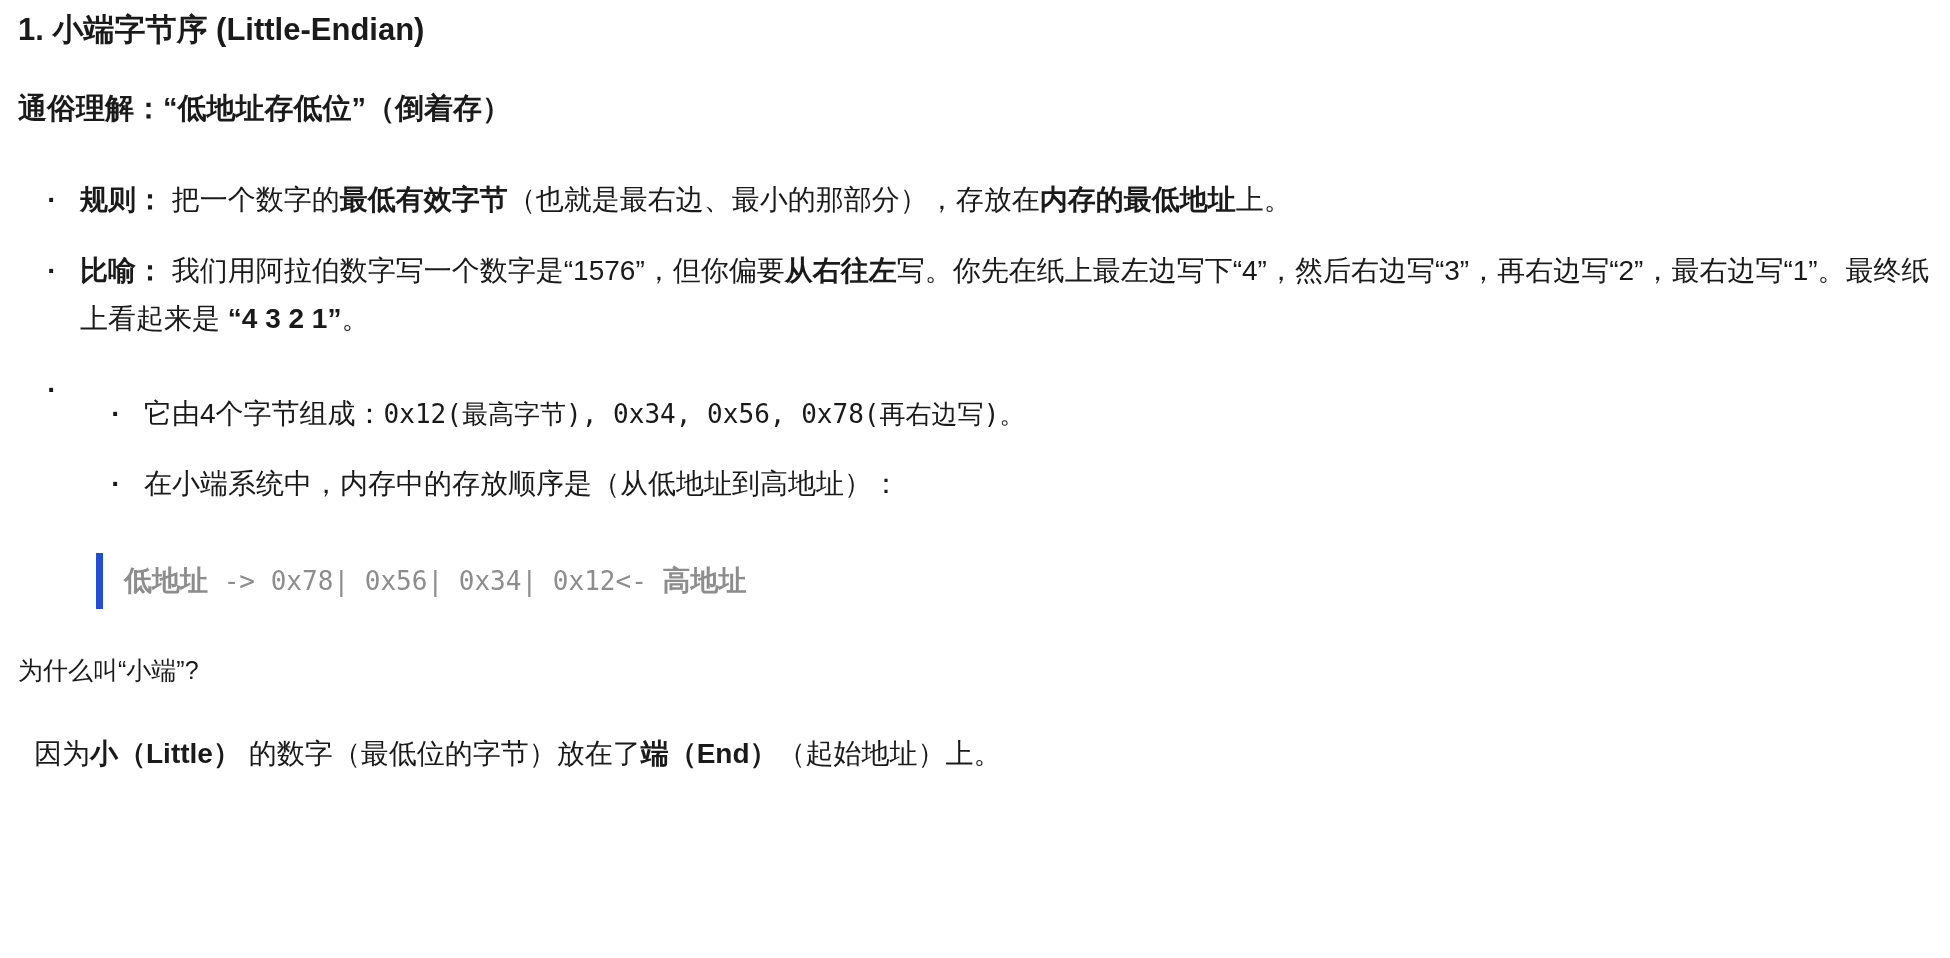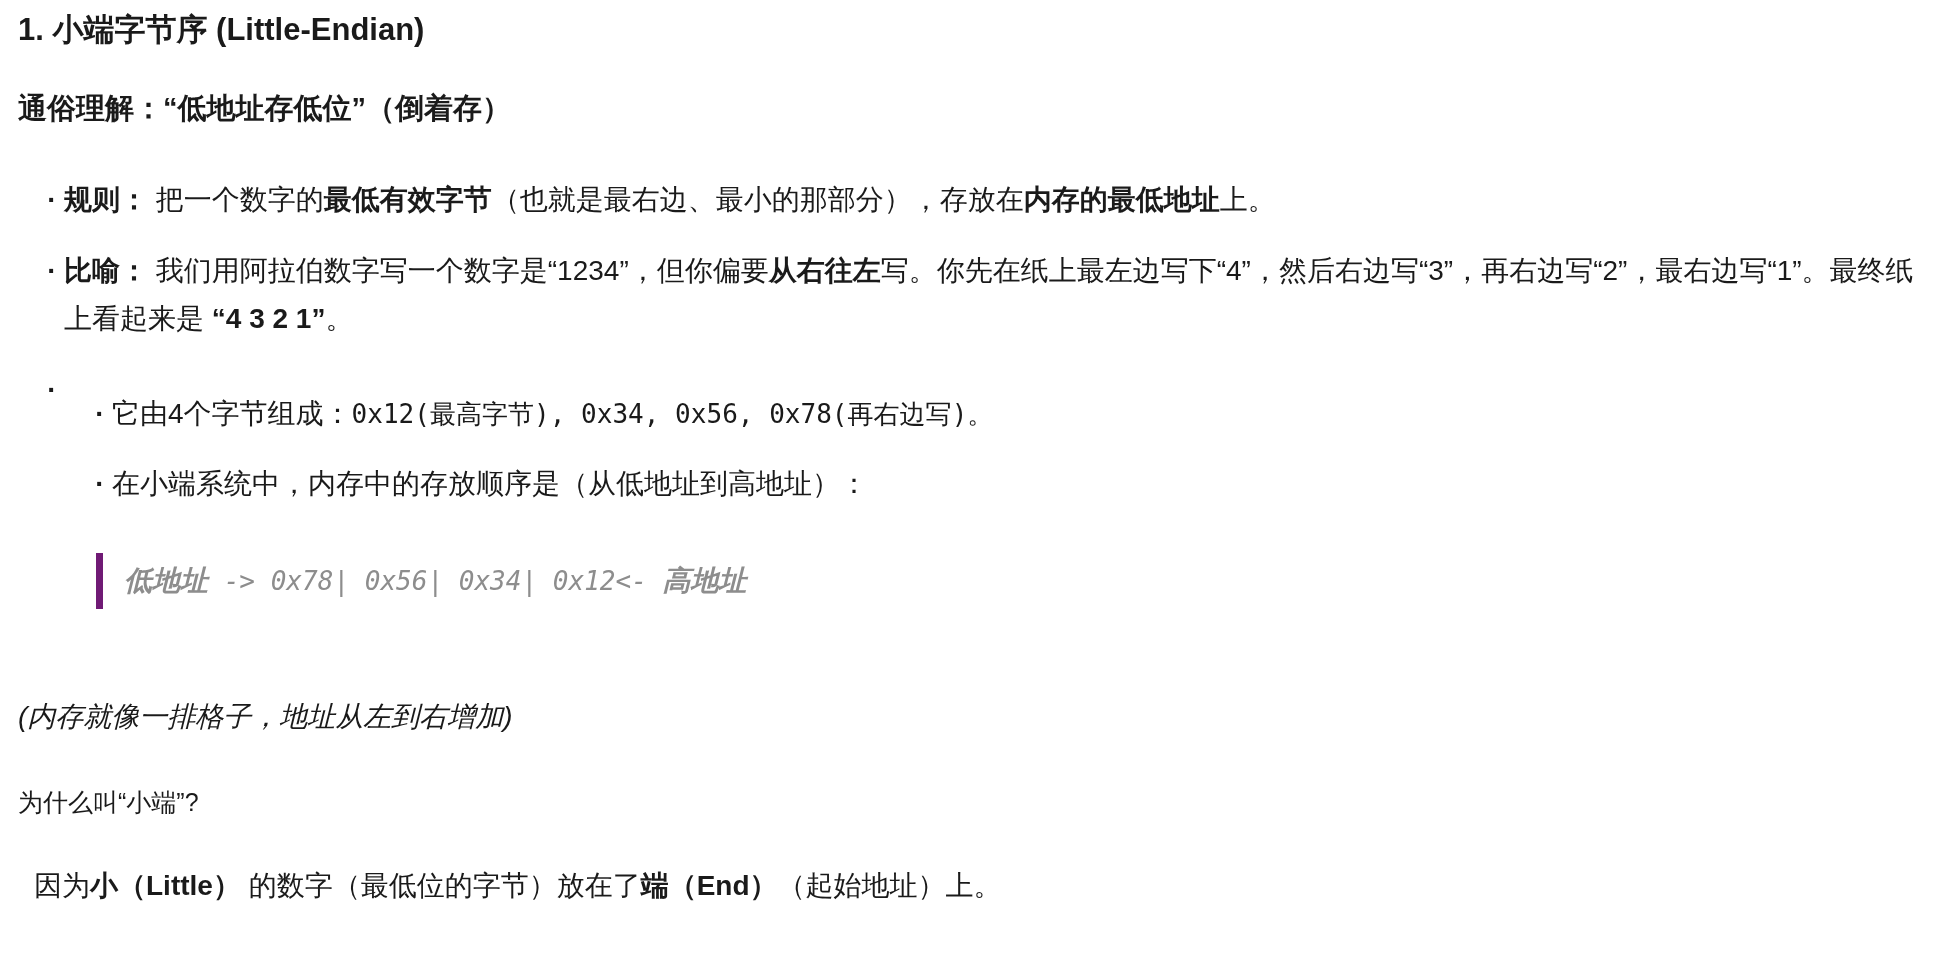--- a/index.html
+++ b/index.html
@@ -37,40 +37,39 @@
     align-items: flex-start;
     margin: 0 0 23px 0;
   }
   .li .marker {
     flex: 0 0 24px;
     margin-left: 22px;
     text-align: center;
     font-weight: 700;
     color: #1a1a1a;
   }
-  .li .li-text { flex: 1 1 auto; }
+  .li .li-text { flex: 1 1 auto; margin-left: 16px; }
   .sublist { margin: 24px 0 0 0; }
   .sub-li {
     display: flex;
     align-items: flex-start;
     margin: 0 0 22px 0;
   }
   .sub-li .marker {
     flex: 0 0 24px;
     margin-left: 24px;
     text-align: center;
     color: #1a1a1a;
   }
   .quote {
     margin: 22px 0 0 78px;
-    border-left: 7px solid #701a75;
+    border-left: 7px solid #1d4ed8;
     padding: 5px 0 5px 21px;
     color: #8d8d8d;
     line-height: 46px;
-    font-style: italic;
   }
   .note-italic {
     font-style: italic;
     margin: 84px 0 0 0;
   }
   .question {
     font-size: 25px;
     font-weight: 400;
     margin: 37px 0 0 0;
   }
@@ -95,21 +94,21 @@
 
   <div class="list">
 
     <div class="li">
       <span class="marker">·</span>
       <div class="li-text"><span class="seg-b">规则：</span><span> 把一个数字的</span><span class="seg-b">最低有效字节</span><span>（也就是最右边、最小的那部分），存放在</span><span class="seg-b">内存的最低地址</span><span>上。</span></div>
     </div>
 
     <div class="li">
       <span class="marker">·</span>
-      <div class="li-text"><span class="seg-b">比喻：</span><span> 我们用阿拉伯数字写一个数字是“1234”，但你偏要</span><span class="seg-b">从右往左</span><span>写。你先在纸上最左边写下“4”，然后右边写“3”，再右边写“2”，最右边写“1”。最终纸上看起来是 </span><span class="seg-b">“4 3 2 1”</span><span>。</span></div>
+      <div class="li-text"><span class="seg-b">比喻：</span><span> 我们用阿拉伯数字写一个数字是“1576”，但你偏要</span><span class="seg-b">从右往左</span><span>写。你先在纸上最左边写下“4”，然后右边写“3”，再右边写“2”，最右边写“1”。最终纸上看起来是 </span><span class="seg-b">“4 3 2 1”</span><span>。</span></div>
     </div>
 
     <div class="li">
       <span class="marker">·</span>
       <div class="li-text">
         <div class="sublist">
           <div class="sub-li">
             <span class="marker">·</span>
             <div class="li-text"><span>它由4个字节组成：</span><span class="seg-code">0x12(最高字节), 0x34, 0x56, 0x78(再右边写)。</span></div>
           </div>
@@ -120,19 +119,18 @@
         </div>
       </div>
     </div>
 
   </div>
 
   <div class="quote">
     <div><span class="seg-b">低地址</span><span class="seg-code"> -&gt; 0x78| 0x56| 0x34| 0x12&lt;- </span><span class="seg-b">高地址</span></div>
   </div>
 
-  <div class="note-italic">(内存就像一排格子，地址从左到右增加)</div>
 
   <div class="question">为什么叫“小端”?</div>
 
   <div class="conclusion"><span>因为</span><span class="seg-b">小（Little）</span><span> 的数字（最低位的字节）放在了</span><span class="seg-b">端（End）</span><span>（起始地址）上。</span></div>
 
 </div>
 
 </body></html>

